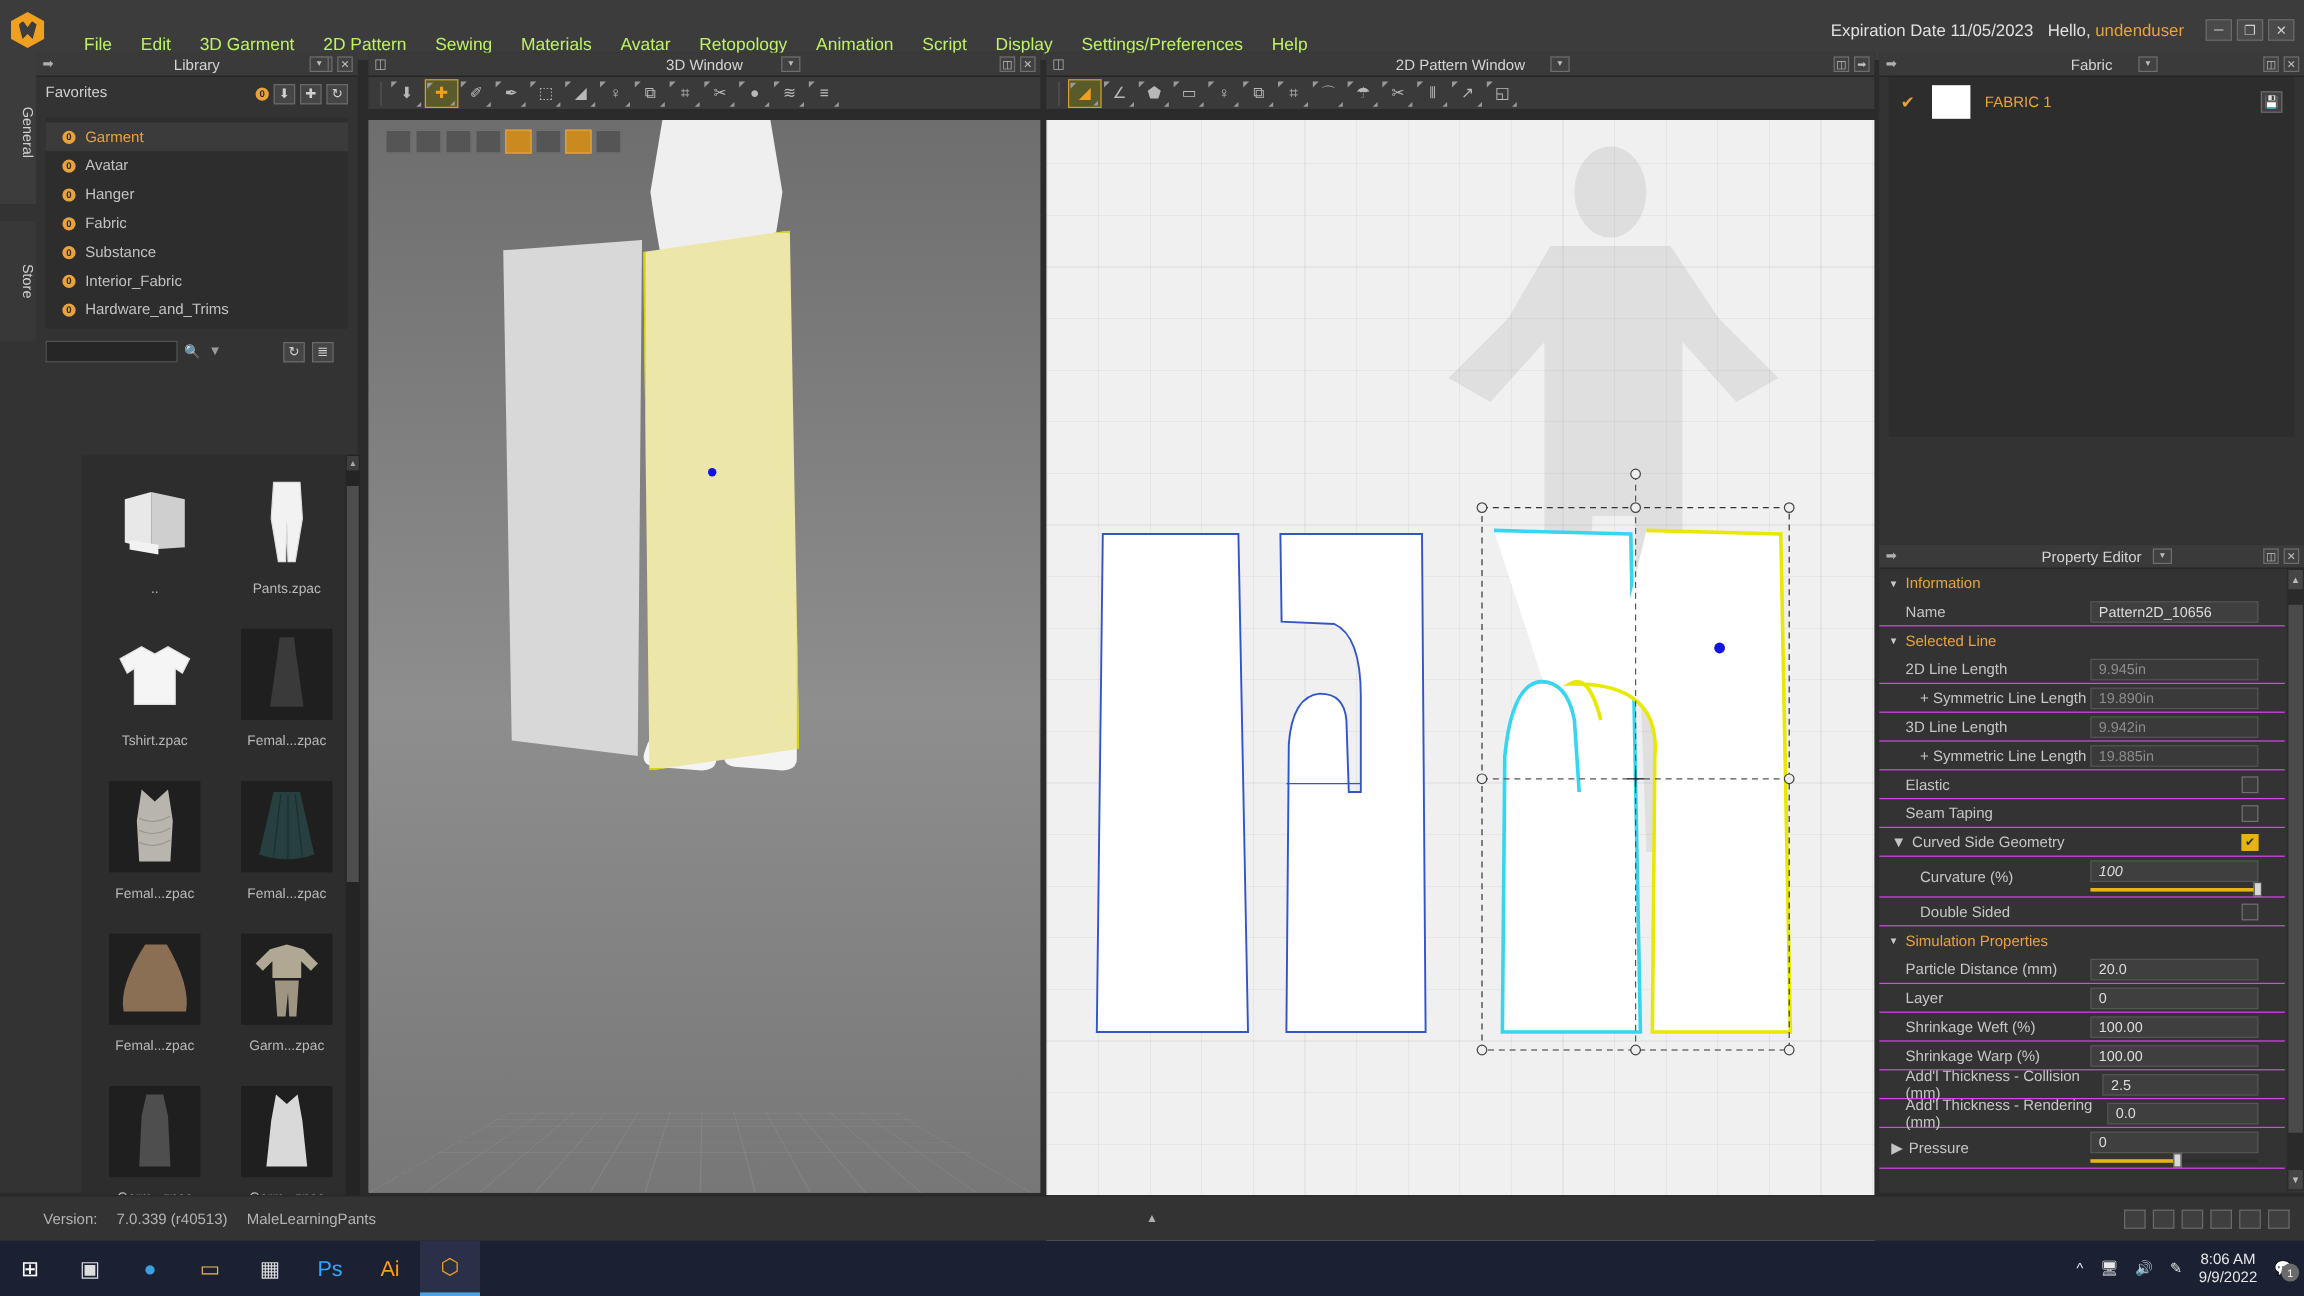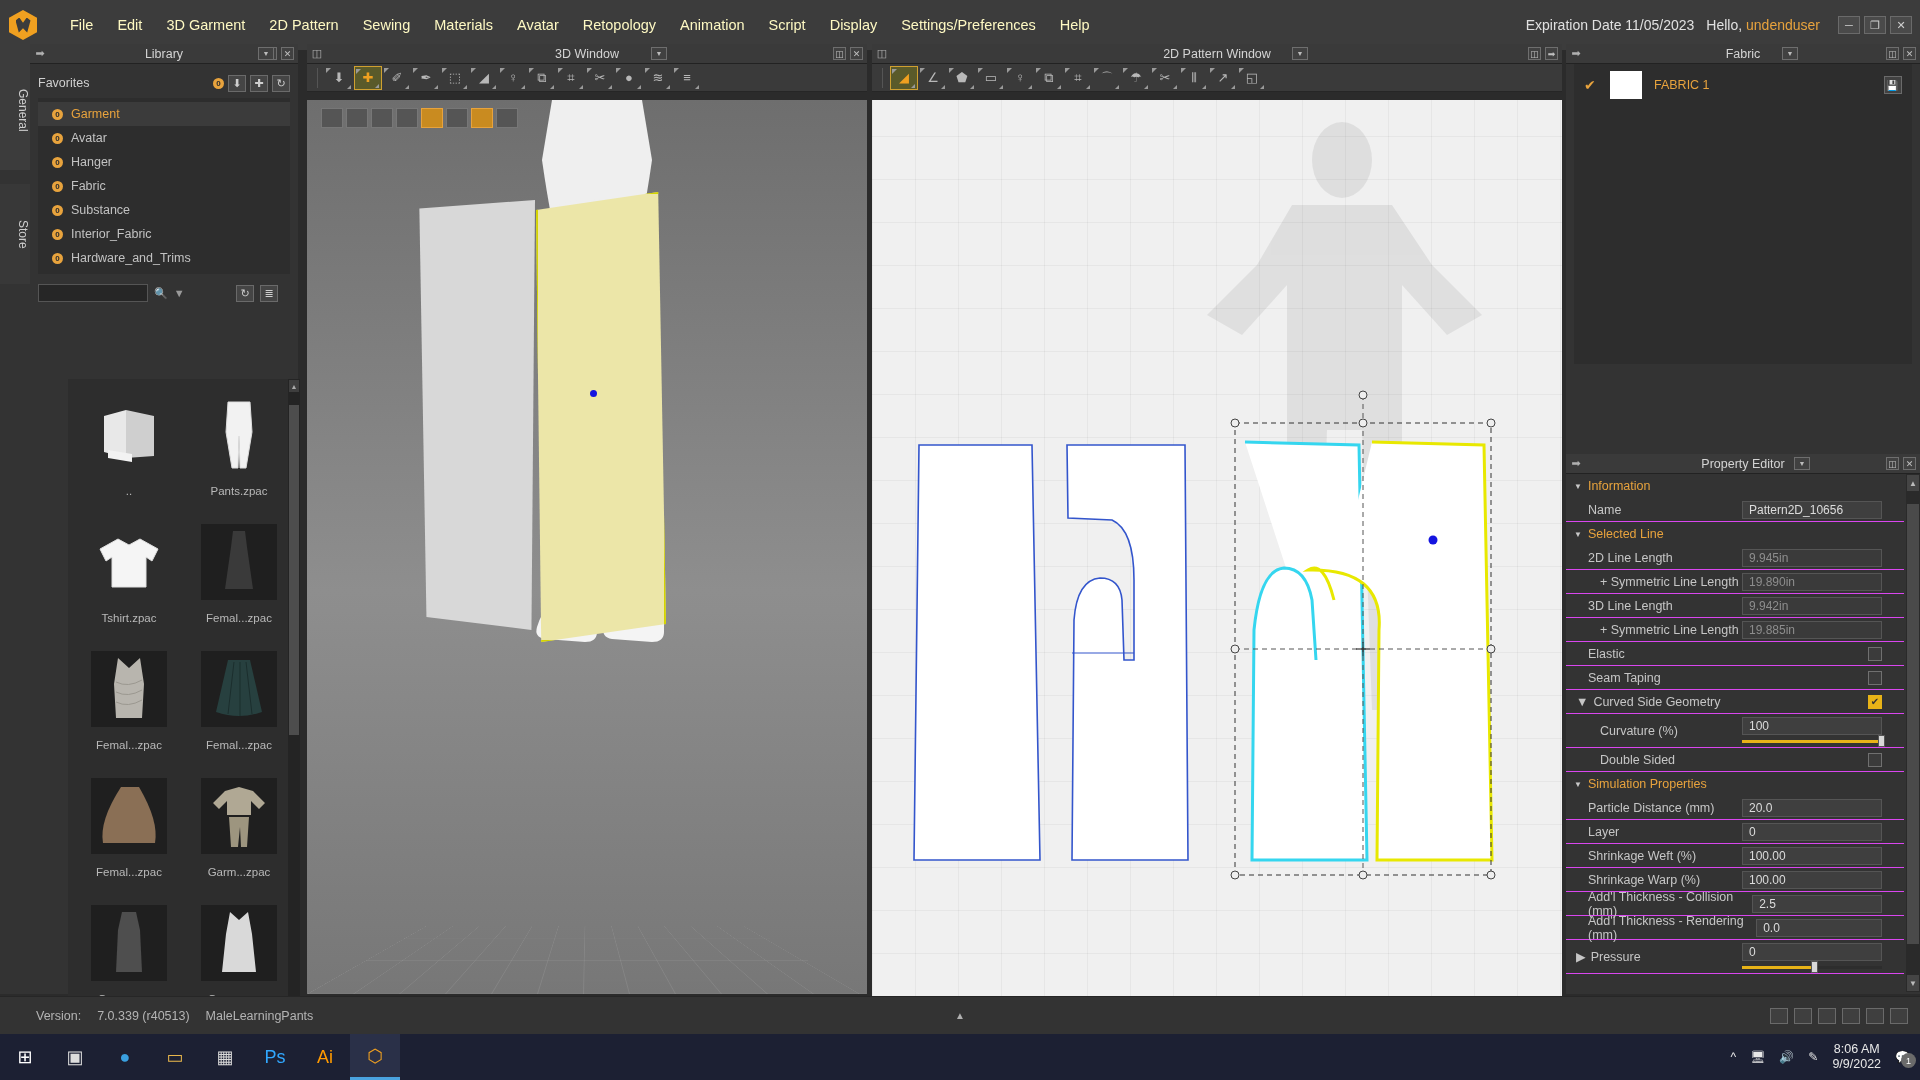--- a/index.html
+++ b/index.html
@@ -14,21 +14,21 @@
   
   .menubar { position:absolute; left:0; top:0; width:1920px; height:50px;
              background:#3c3c3c; display:flex; align-items:center; }
   .logo { width:46px; height:50px; display:flex; align-items:center; justify-content:center; }
   .logo-shape { width:28px; height:30px; background:#f0a020;
      clip-path: polygon(50% 0%, 100% 26%, 100% 74%, 50% 100%, 0% 74%, 0% 26%);
      display:flex;align-items:center;justify-content:center; }
   .logo-inner { width:15px;height:15px;background:#3c3c3c; border-radius:2px;
      clip-path: polygon(0 20%, 25% 0, 50% 35%, 75% 0, 100% 20%, 78% 100%, 50% 72%, 22% 100%); }
   .menu-items { display:flex; align-items:center; height:50px; margin-left:12px; }
-  .menu-item { padding:0 12px; height:50px; line-height:50px; font-size:14.5px; color:#fef9c3;
+  .menu-item { padding:13px 12px; height:50px; line-height:50px; font-size:14.5px; color:#bef264;
      white-space:nowrap; cursor:default; }
   .menubar-right { margin-left:auto; display:flex; align-items:center; padding-right:8px; gap:12px;}
   .exp-date { font-size:14px; color:#e0e0e0; }
   .hello { font-size:14px; color:#e0e0e0; }
   .hello b { color:#e8a33d; font-weight:normal; }
   .wbtns { display:flex; gap:4px; margin-left:6px; }
   .wbtn { width:22px; height:18px; border:1px solid #6a6a6a; color:#cfcfcf; font-size:11px;
      display:flex; align-items:center; justify-content:center; background:#4a4a4a;}
 
   
@@ -47,21 +47,21 @@
   .ph-right { margin-left:auto; display:flex; gap:4px; padding-right:4px; z-index:2;}
   .mini { width:13px; height:13px; border:1px solid #6e6e6e; color:#c0c0c0; font-size:9px;
      display:flex;align-items:center;justify-content:center; background:#414141;}
   .dropcaret { width:16px;height:13px;border:1px solid #6e6e6e;background:#414141;
      display:flex;align-items:center;justify-content:center;color:#bbb;font-size:7px;
      position:absolute; z-index:3; }
 
   
   #library { left:30px; top:44px; width:268px; height:950px; background:#333; }
   .lib-body { padding:6px 8px 0 8px; }
-  .fav-row { display:flex; align-items:center; height:26px; }
+  .fav-row { display:flex; align-items:flex-start; height:26px; }
   .fav-title { font-size:12.5px; color:#d0d0d0; }
   .fav-tools { margin-left:auto; display:flex; align-items:center; gap:4px; }
   .ibtn { width:18px;height:17px;border:1px solid #6a6a6a;background:#454545;
      display:flex;align-items:center;justify-content:center;color:#cfcfcf;font-size:11px;}
   .gold-circ { width:11px;height:11px;border-radius:50%;background:#e8a33d;color:#2b2b2b;
      font-size:8px;display:flex;align-items:center;justify-content:center;font-weight:bold;}
   .fav-list { background:#2d2d2d; padding:4px 0; margin-top:2px; }
   .fav-item { height:24px; display:flex; align-items:center; padding-left:14px; gap:8px;
      color:#c2c2c2; font-size:12.5px; }
   .fav-item.sel { background:#3b3b3b; color:#e8a33d; }
@@ -693,21 +693,21 @@
           <div class="prow">
             <span class="plab">Seam Taping</span>
             <span class="chk"></span>
           </div>
           <div class="prow">
             <span class="plab"><span class="tri" style="margin-right:5px;margin-left:-12px;">▼</span>Curved Side Geometry</span>
             <span class="chk on">✔</span>
           </div>
           <div class="prow ind" style="height: 34px;">
             <span class="plab">Curvature (%)</span>
-            <span style="margin-left:auto;display:flex;flex-direction:column;gap:2px;">
+            <span style="margin-left:auto;display:flex;flex-direction:column;gap:2px;font-style:italic;">
               <span class="pval" style="width:140px;">100</span>
               <span class="slider-wrap">
                 <span class="sl-track"></span>
                 <span class="sl-fill" style="width:100%"></span>
                 <span class="sl-knob" style="left:calc(100% - 4px)"></span>
               </span>
             </span>
           </div>
           <div class="prow ind">
             <span class="plab">Double Sided</span>

